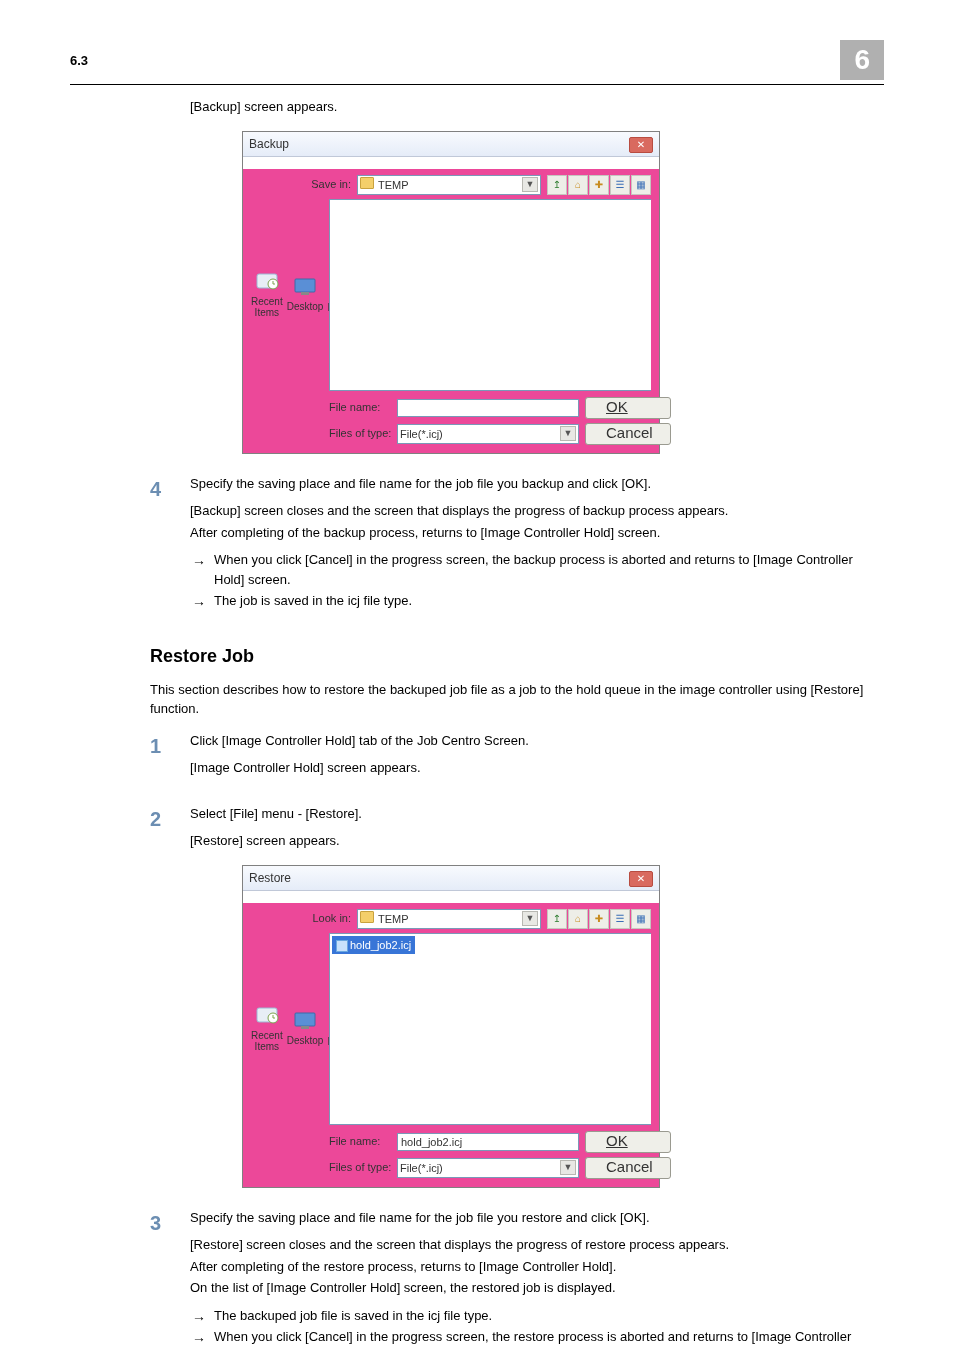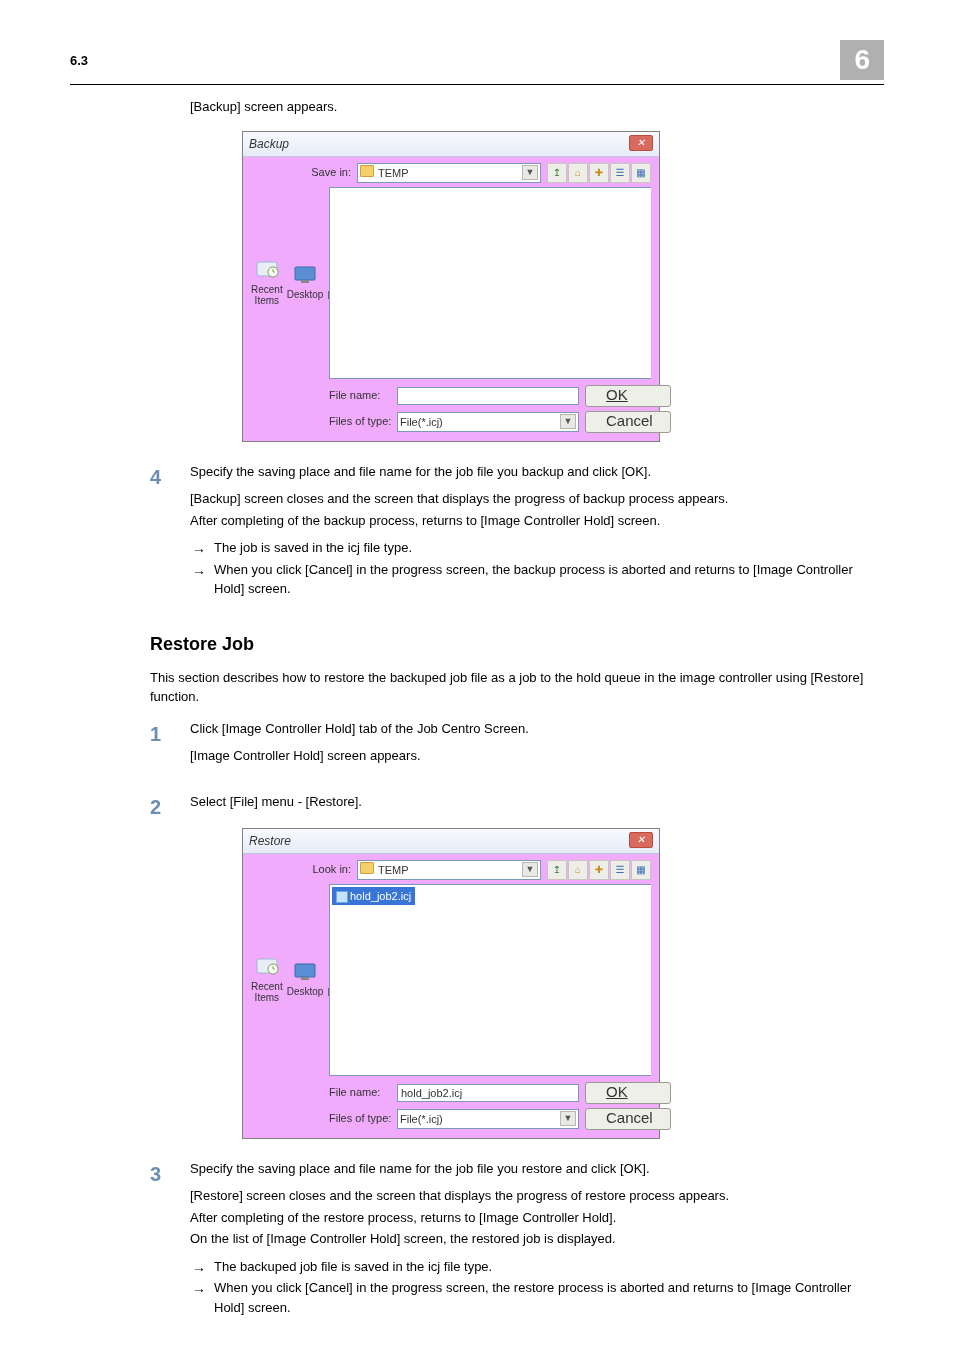--- a/index.html
+++ b/index.html
@@ -57,28 +57,28 @@
     border: 1px solid #808080;
     font-family: Tahoma, Arial, sans-serif;
     font-size: 11px;
     color: #333;
   }
   .dlg-title {
     background: linear-gradient(#f8fafe, #e5ecf8);
     border-bottom: 1px solid #c0c8d8;
     display: flex;
     justify-content: space-between;
-    align-items: flex-start;
+    align-items: flex-end;
     padding: 3px 6px;
     font-size: 12px;
-    font-style: italic;
   }
   .dlg-body {
-    background: #f0abfc;
+    background: #ec4899;
     padding: 6px 8px 8px 8px;
+    margin-top: 12px;
   }
   .dlg-top-row {
     display: flex;
     align-items: center;
     gap: 6px;
     margin-bottom: 4px;
     padding-left: 50px;
   }
   .dlg-top-label {
     width: 50px;
@@ -339,40 +339,41 @@
         </div>
       </div>
     </div>
 
     <div class="step-row">
       <div class="step-num">4</div>
       <div class="step-body">
         <p>Specify the saving place and file name for the job file you backup and click [OK].</p>
         <p style="margin-bottom:2px;">[Backup] screen closes and the screen that displays the progress of backup process appears.</p>
         <p>After completing of the backup process, returns to [Image Controller Hold] screen.</p>
+        <div class="arrow-li">When you click [Cancel] in the progress screen, the backup process is aborted and returns to [Image Controller Hold] screen.</div>
         <div class="arrow-li">The job is saved in the icj file type.</div>
-        <div class="arrow-li">When you click [Cancel] in the progress screen, the backup process is aborted and returns to [Image Controller Hold] screen.</div>
       </div>
     </div>
 
     <h2 class="restore">Restore Job</h2>
     <p class="intro-para">This section describes how to restore the backuped job file as a job to the hold queue in the image controller using [Restore] function.</p>
 
     <div class="step-row" style="margin-top:12px;">
       <div class="step-num">1</div>
       <div class="step-body">
         <p>Click [Image Controller Hold] tab of the Job Centro Screen.</p>
         <p>[Image Controller Hold] screen appears.</p>
       </div>
     </div>
 
     <div class="step-row">
       <div class="step-num">2</div>
       <div class="step-body">
         <p>Select [File] menu - [Restore].</p>
+        <p>[Restore] screen appears.</p>
       </div>
     </div>
 
     <div class="screenshot">
       <div class="dialog">
         <div class="dlg-title">
           <span>Restore</span>
           <span class="close-x">✕</span>
         </div>
         <div class="dlg-body">

